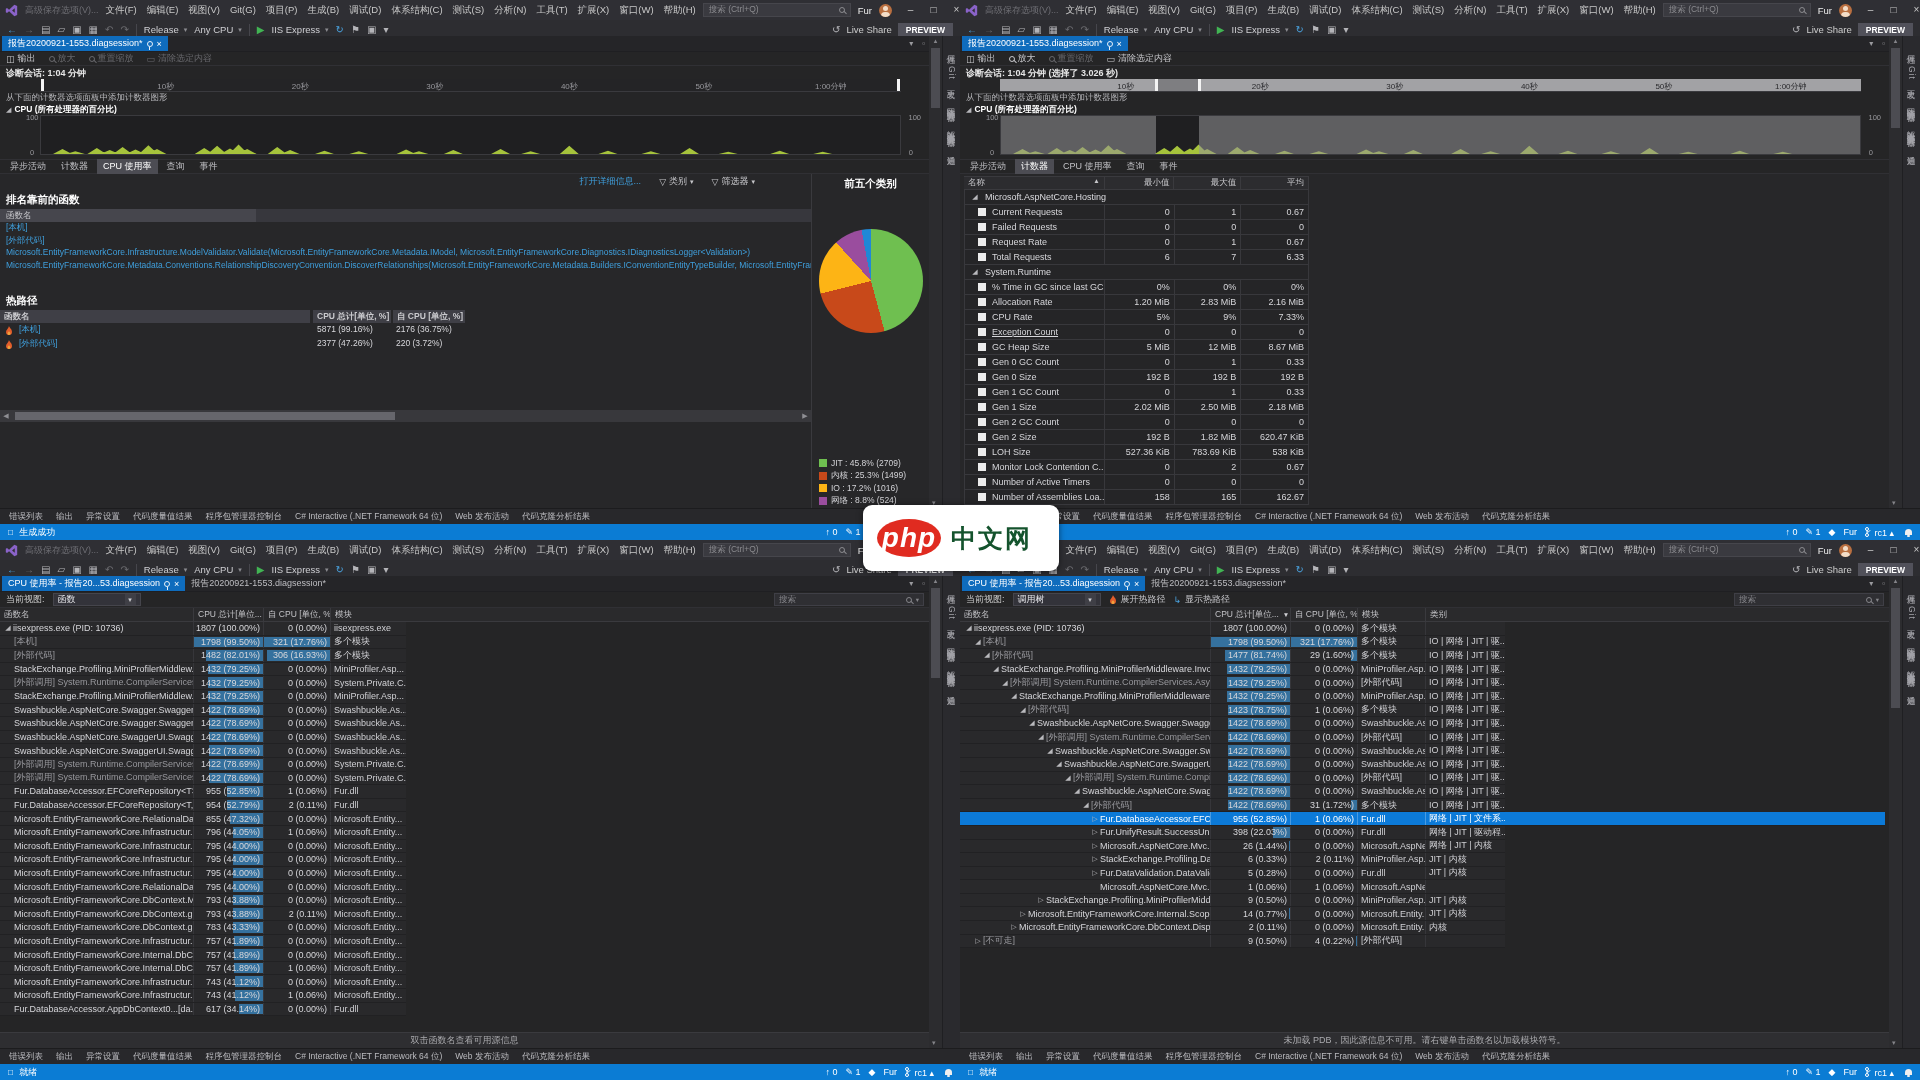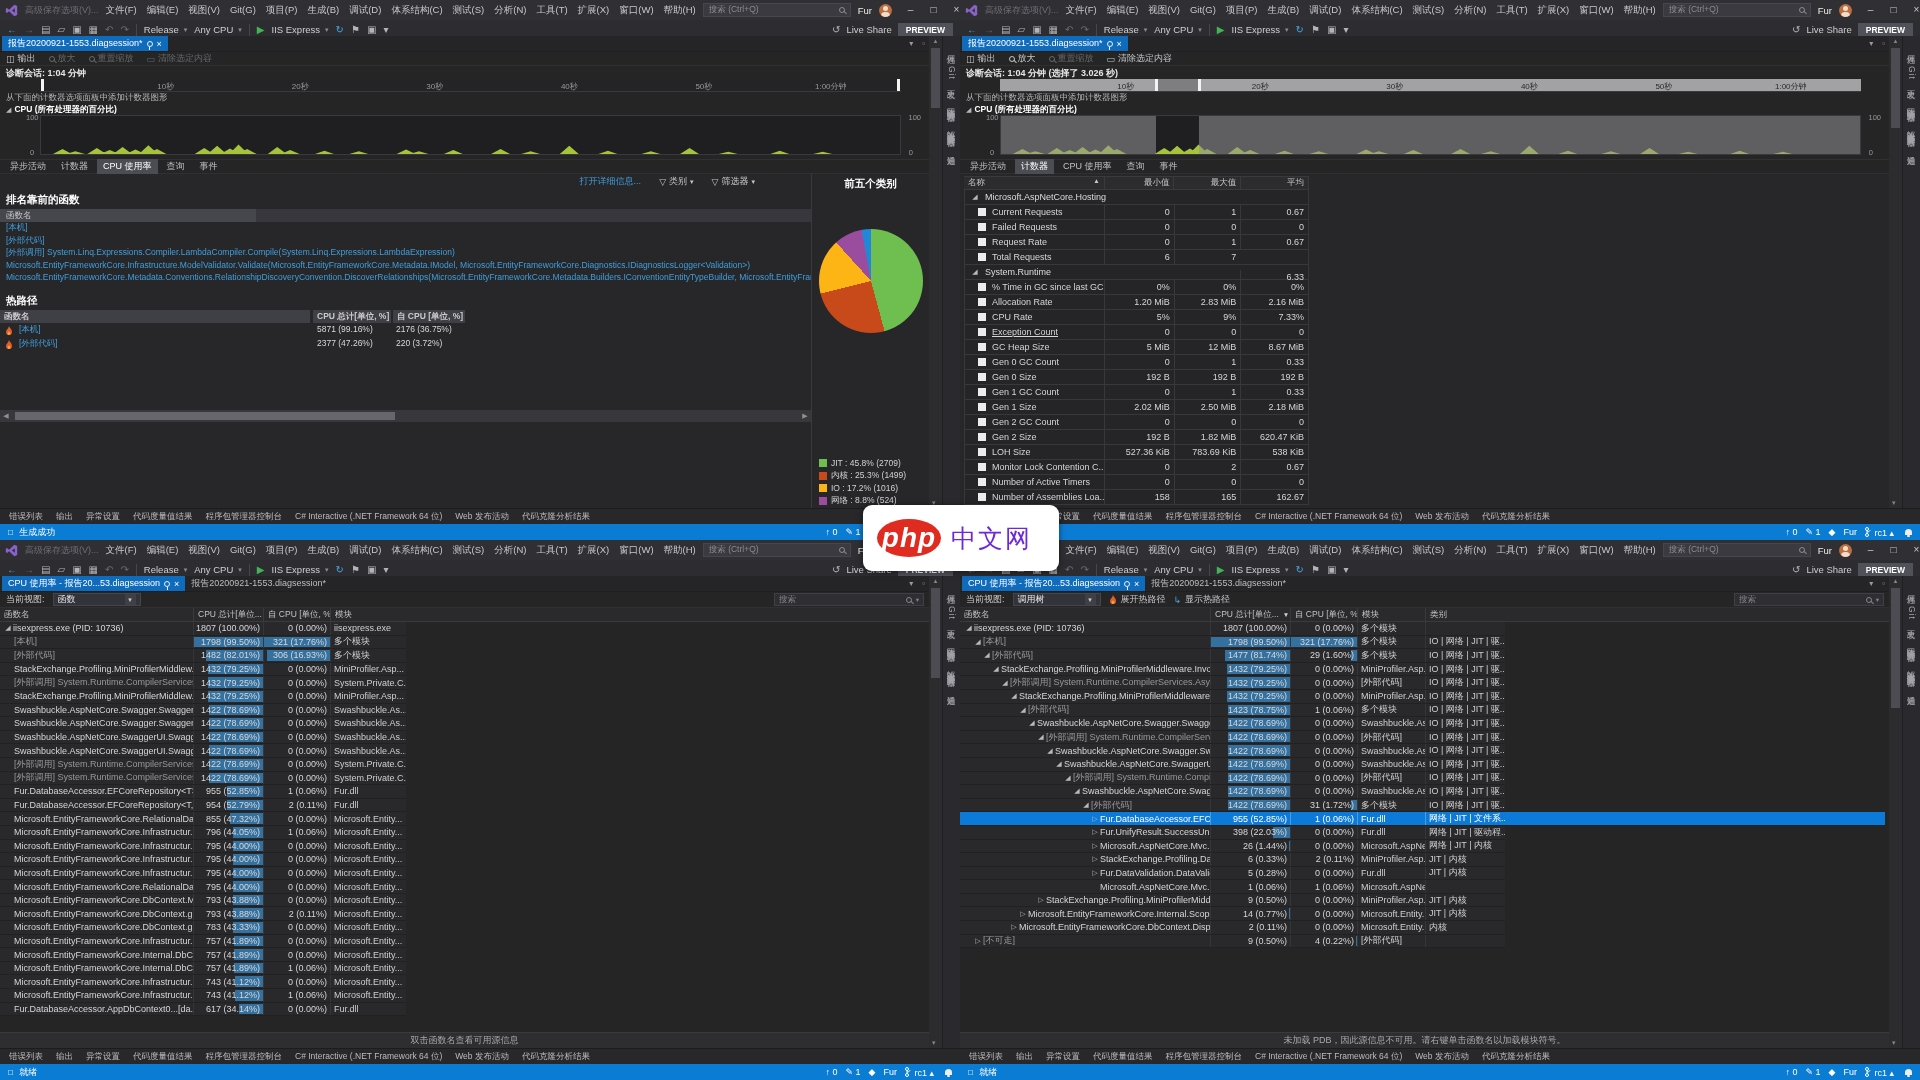--- a/index.html
+++ b/index.html
@@ -134,21 +134,21 @@
 .vt{position:relative;z-index:1}
 .exp{width:10px;font-size:7px;color:#b9b9bd;flex:none;text-align:center}
 .gtx{color:#97979c}
 .gc.mod,.gc.cat{padding-left:3px;color:#cfcfd3}
 .grow.sel .gtx,.grow.sel .gc.mod,.grow.sel .gc.cat{color:#fff}
 .gfoot{position:absolute;left:0;right:0;bottom:0;height:16px;background:#2e2e31;color:#a9a9ad;font-size:9px;display:flex;align-items:center;justify-content:center;border-top:1px solid #3a3a3e}
 
 .wm{position:absolute;left:863px;top:505px;width:196px;height:66px;background:#fff;border-radius:9px;box-shadow:0 1px 6px rgba(0,0,0,.5);display:flex;align-items:center;padding:0 14px;gap:10px;z-index:50}
 .wm-ellipse{width:64px;height:38px;background:#e02b20;border-radius:50%;display:flex;align-items:center;justify-content:center;flex:none}
 .wm-ellipse i{color:#fff;font-weight:bold;font-style:italic;font-size:28px;letter-spacing:1px}
-.wm-text{color:#6d28d9;font-weight:normal;font-size:25px;letter-spacing:2px;white-space:nowrap}
+.wm-text{color:#14532d;font-weight:bold;font-size:25px;letter-spacing:2px;white-space:nowrap}
 .fl svg{display:block}
 </style>
 </head>
 <body>
 
 <div id="screen">
 
   <section class="vswin" style="left:0;top:0">
     <header class="tbar">
       <span class="vslogo">
@@ -290,21 +290,20 @@
               <span>▽</span>
               <span>筛选器</span>
               <span style="font-size:7px">▾</span>
             </span>
         </div>
         <div class="ttitle">排名靠前的函数</div>
         <div class="fnhead">函数名</div>
         <div class="fnrows">
             <div class="fnrow">[本机]</div>
             <div class="fnrow">[外部代码]</div>
-            <div class="fnrow">[外部调用] System.Linq.Expressions.Compiler.LambdaCompiler.Compile(System.Linq.Expressions.LambdaExpression)</div>
             <div class="fnrow">Microsoft.EntityFrameworkCore.Infrastructure.ModelValidator.Validate(Microsoft.EntityFrameworkCore.Metadata.IModel, Microsoft.EntityFrameworkCore.Diagnostics.IDiagnosticsLogger&lt;Validation&gt;)</div>
             <div class="fnrow">Microsoft.EntityFrameworkCore.Metadata.Conventions.RelationshipDiscoveryConvention.DiscoverRelationships(Microsoft.EntityFrameworkCore.Metadata.Builders.IConventionEntityTypeBuilder, Microsoft.EntityFrameworkCo</div>
           </div>
         <div class="hptitle">热路径</div>
         <div class="hphead">
           <span class="hpc" style="left:0;width:310px">函数名</span>
           <span class="hpc" style="left:313px;width:78px">CPU 总计[单位, %]</span>
           <span class="hpc" style="left:393px;width:72px">自 CPU [单位, %]</span>
         </div>
         <div class="hprows">
@@ -578,21 +577,21 @@
                 <div class="cc r" style="width: 67px;">1</div>
                 <div class="cc r" style="width: 68px;">0.67</div>
               </div>
               <div class="crow">
                 <div class="cc" style="width: 140px;">
                   <span class="cbx"></span>
                   <span>Total Requests</span>
                 </div>
                 <div class="cc r" style="width: 70px;">6</div>
                 <div class="cc r" style="width: 67px;">7</div>
-                <div class="cc r" style="width: 68px; margin-top: 20px;">6.33</div>
+                <div class="cc r" style="width: 68px;">6.33</div>
               </div>
               <div class="cgrp">
                 <span class="exp">◢</span>
                 <span>System.Runtime</span>
               </div>
               <div class="crow">
                 <div class="cc" style="width: 140px;">
                   <span class="cbx"></span>
                   <span>% Time in GC since last GC</span>
                 </div>

